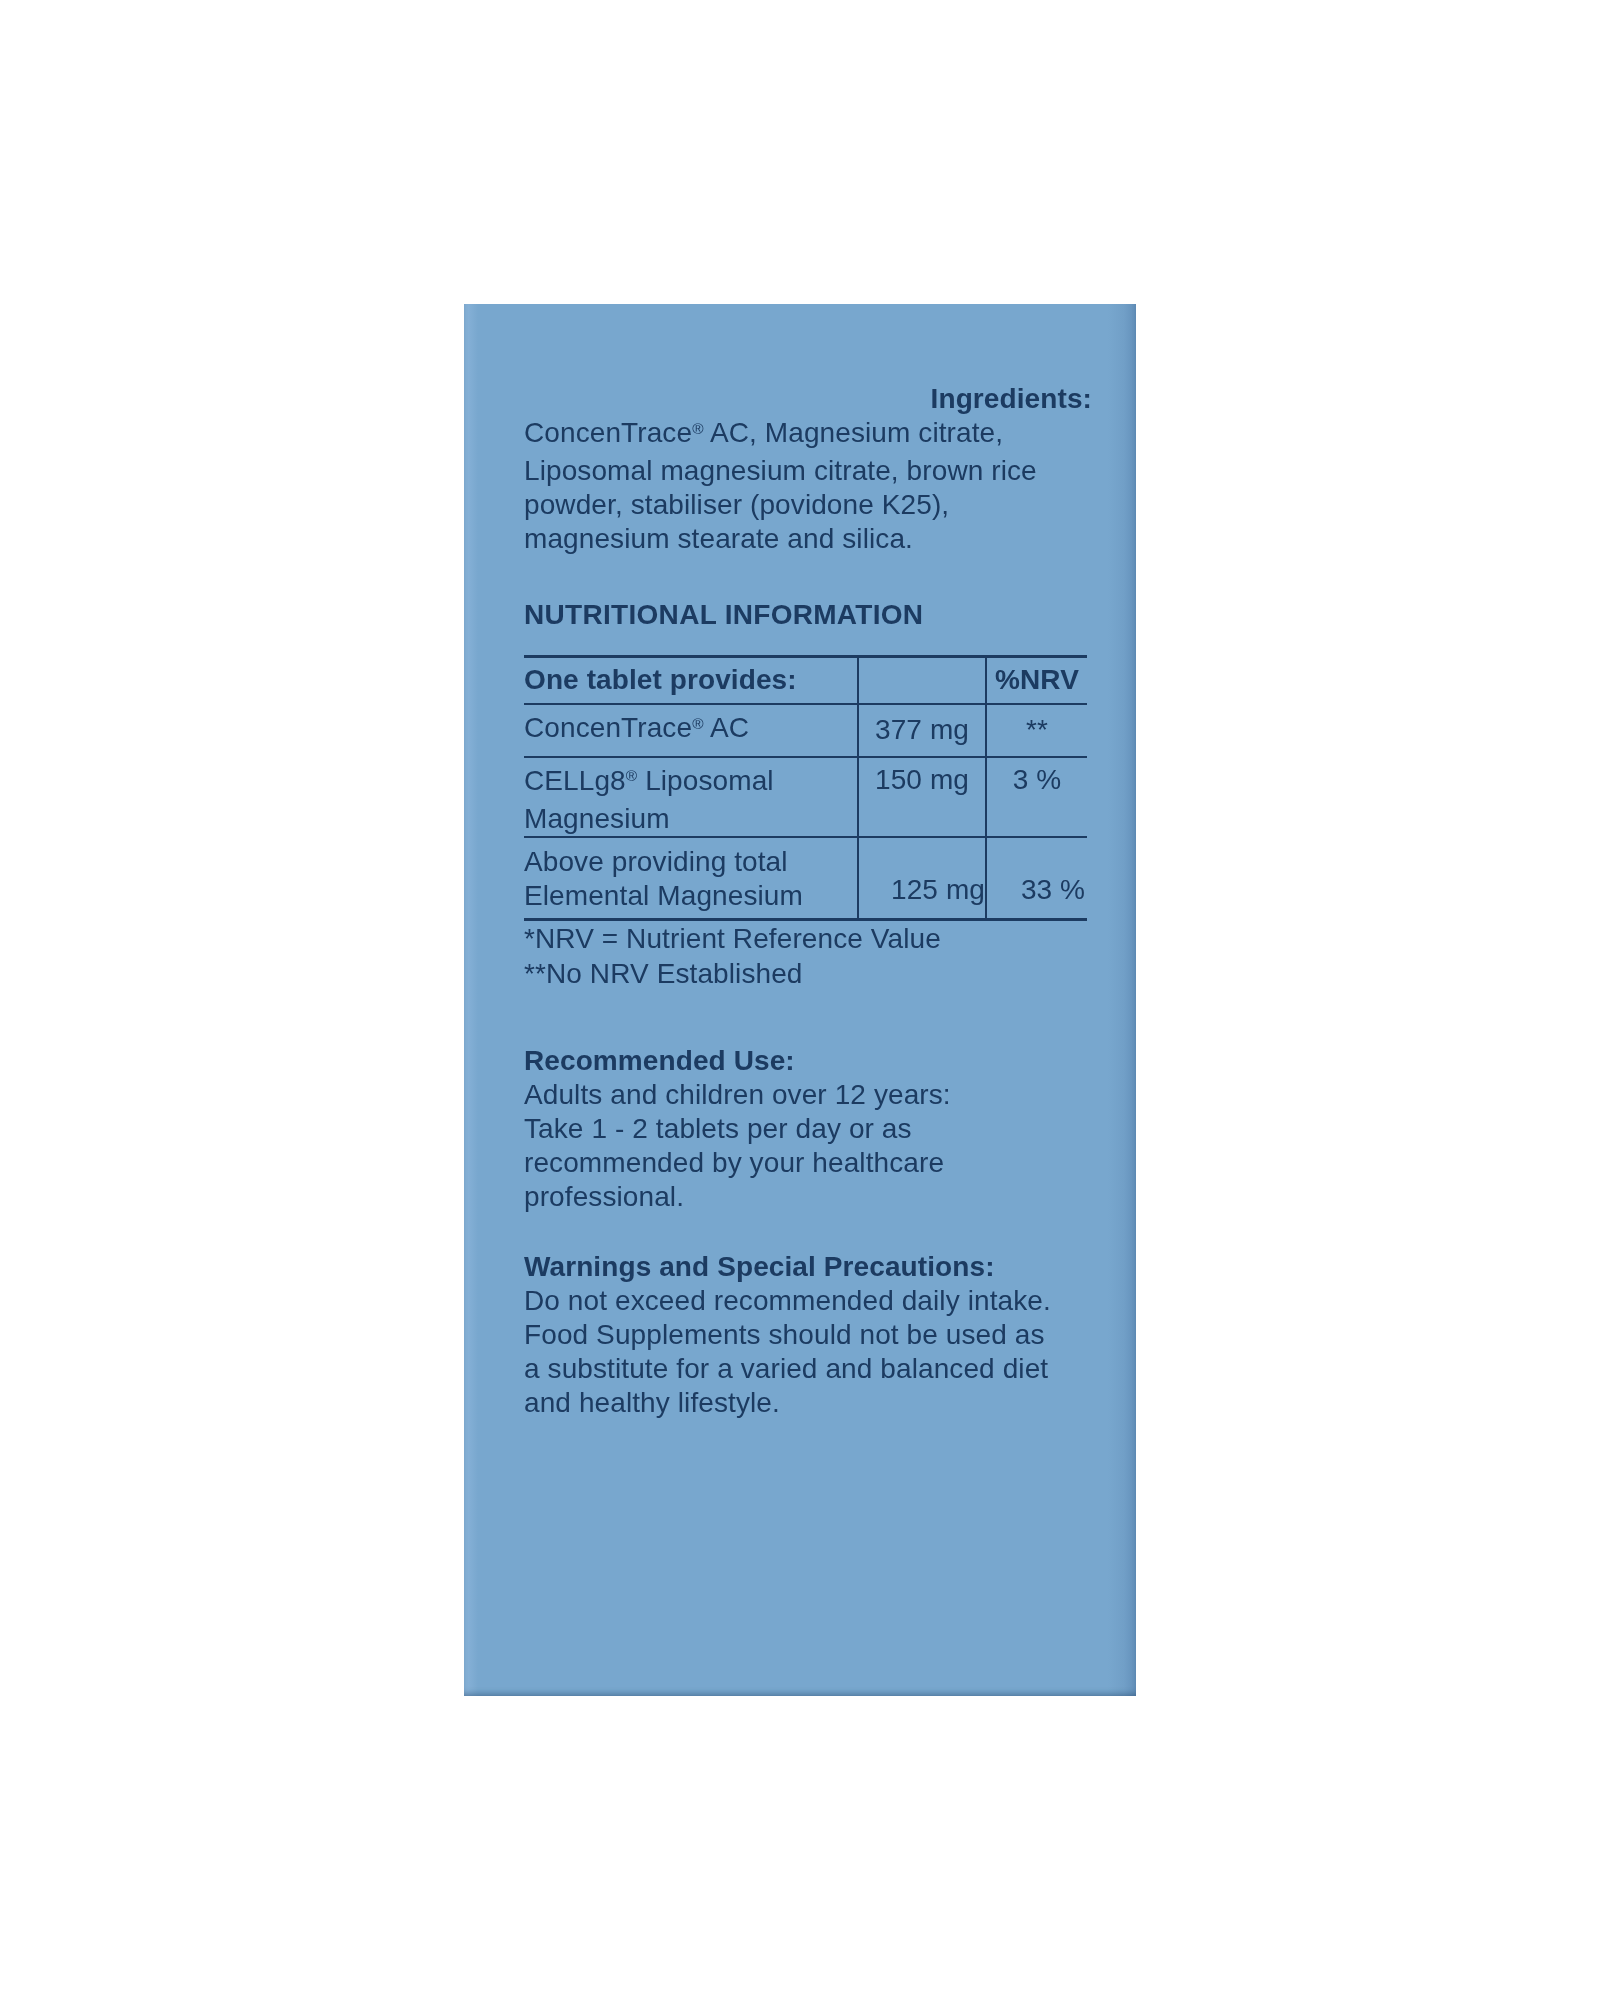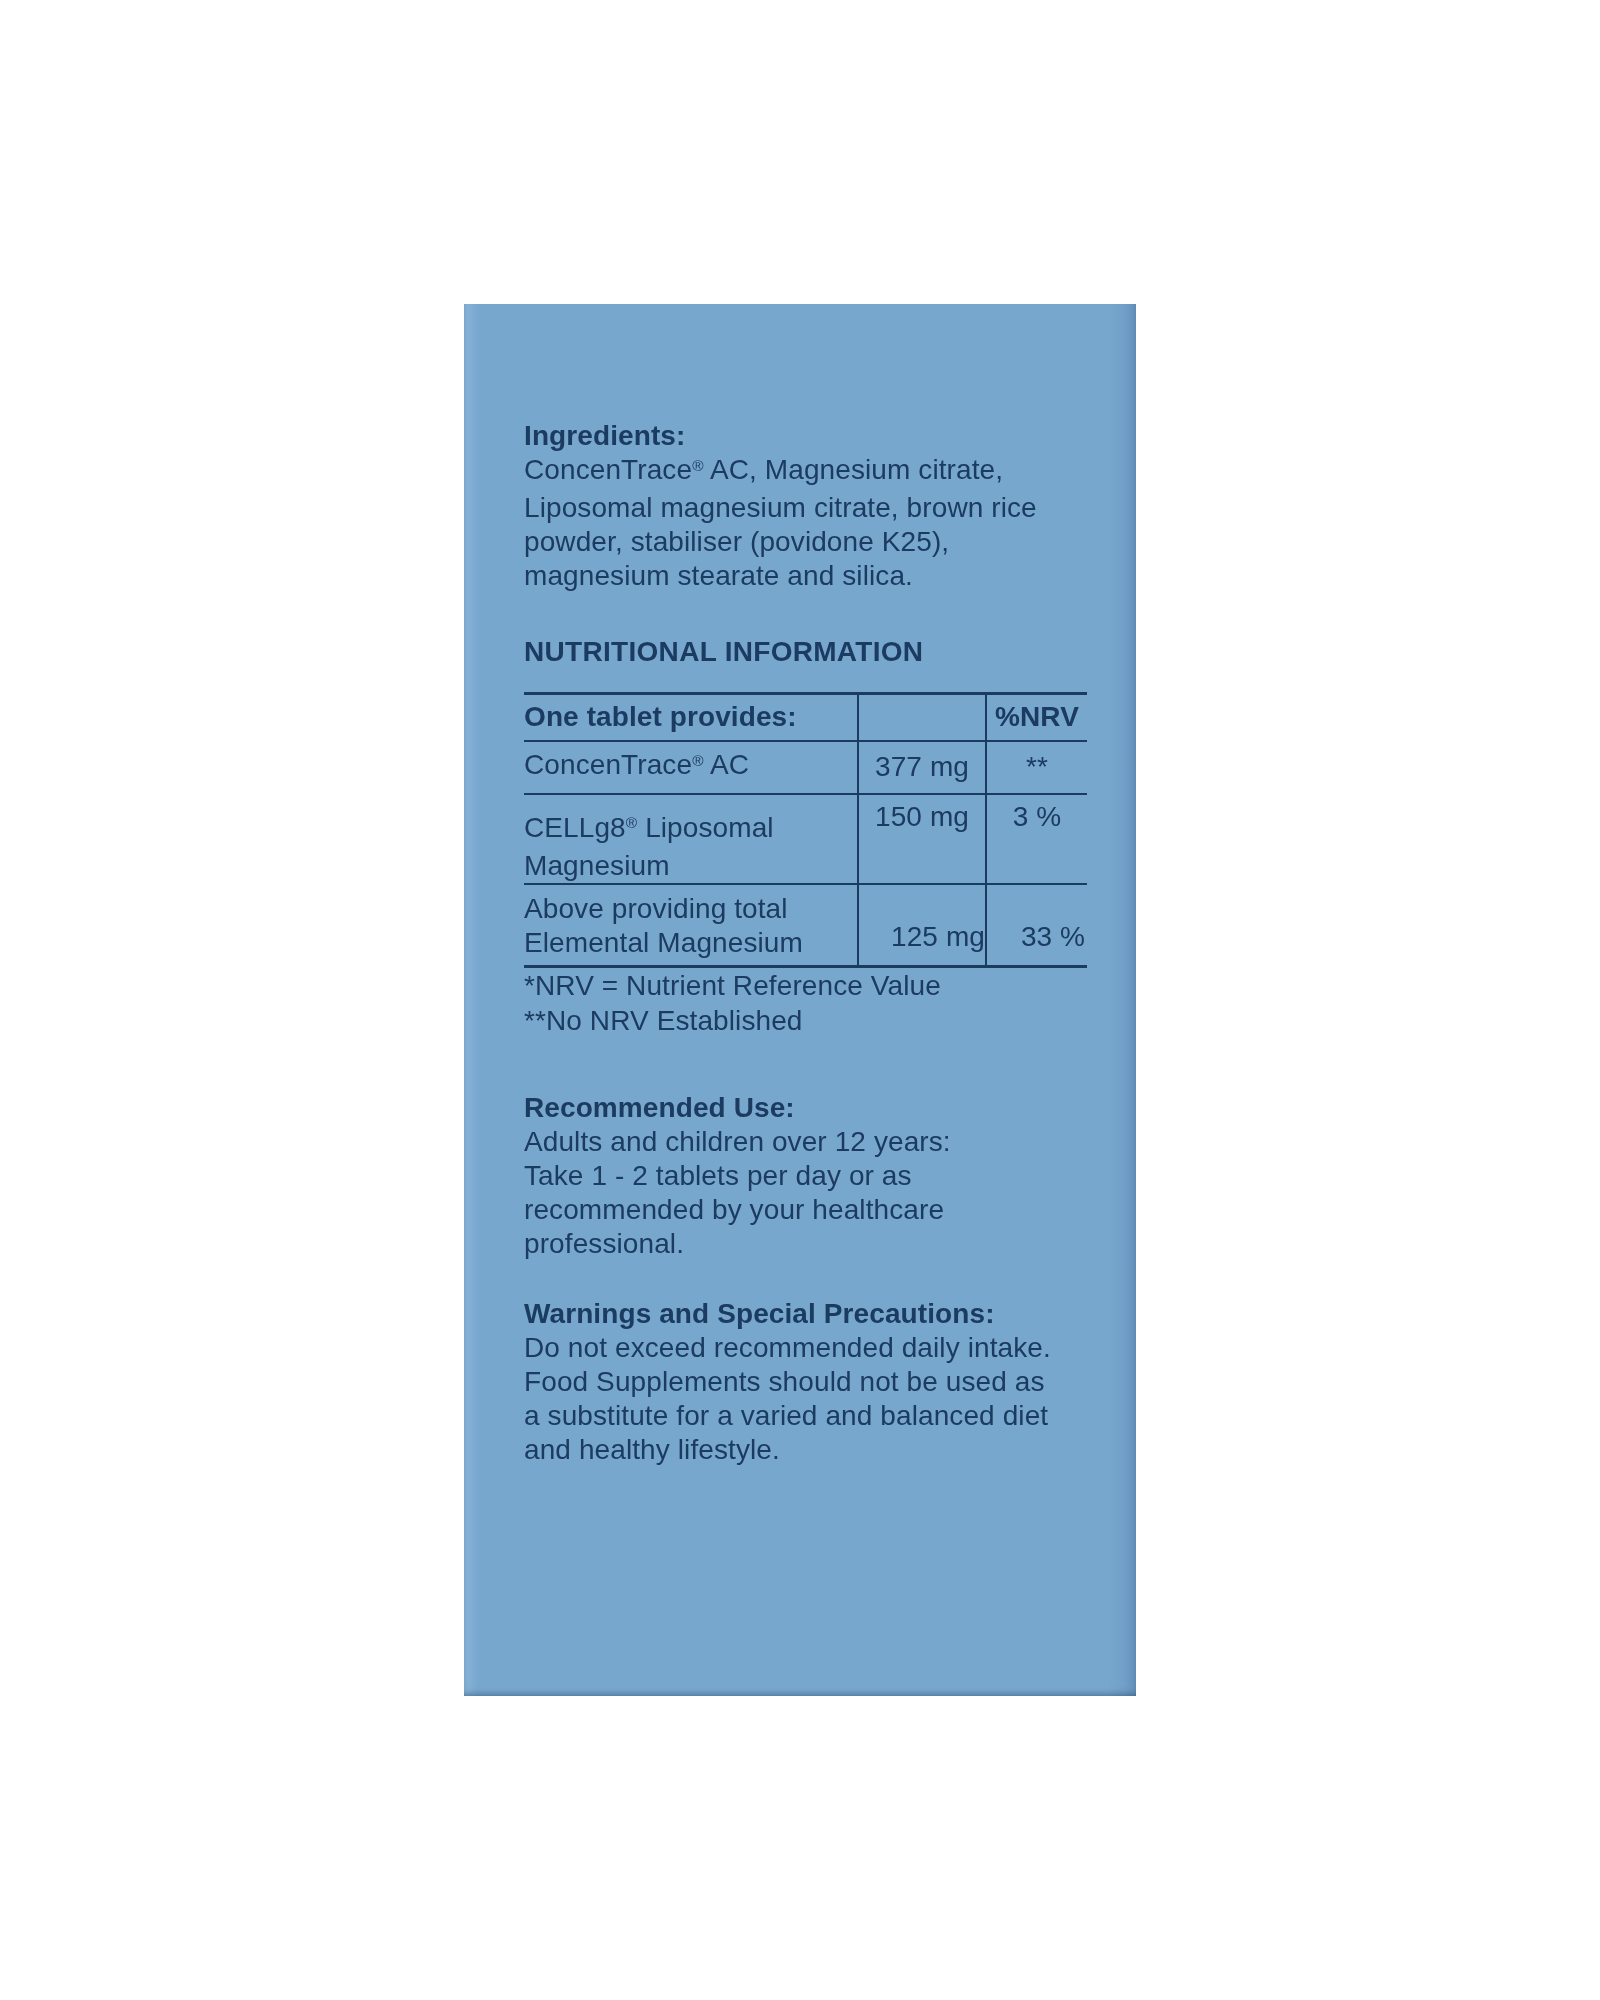--- a/index.html
+++ b/index.html
@@ -18,21 +18,21 @@
     overflow:hidden;
   }
   .content{
     position:absolute;left:60px;top:0;width:568px;
     color:#1c3b61;font-size:28px;line-height:34px;letter-spacing:0.1px;
   }
   .heading{font-weight:bold;margin:0;font-size:28px;line-height:34px;}
   .para{margin:0;white-space:normal;}
   sup.reg{font-size:55%;vertical-align:baseline;position:relative;top:-0.55em;}
 
-  .mt-ingredients{margin-top:115px;}
+  .mt-ingredients{margin-top:78px;text-align:right;}
   .mt-nutri{margin-top:42px;letter-spacing:0.3px;}
   .mt-table{margin-top:23px;}
   .mt-footnotes{margin-top:8px;}
   .mt-rec{margin-top:53px;}
   .mt-warn{margin-top:36px;}
 
   table.nutri{
     border-collapse:collapse;width:563px;table-layout:fixed;
     border-top:3px solid #1c3b61;border-bottom:3px solid #1c3b61;
     font-size:28px;line-height:34px;color:#1c3b61;
@@ -42,21 +42,21 @@
   table.nutri tr:last-child{border-bottom:none;margin-top:8px;}
   table.nutri .c-amt{border-left:2px solid #1c3b61;border-right:2px solid #1c3b61;text-align:center;}
   table.nutri .c-nrv{text-align:center;}
   table.nutri .c-name{text-align:left;}
   th.c-name{font-weight:bold;}
   th.c-nrv{font-weight:bold;}
   tr.r-head{height:47px;}
   tr.r-1{height:53px;}
   tr.r-2{height:52px;}
   tr.r-3{height:80px;}
-  tr.r-3 .c-name{vertical-align:top;padding-top:16px;}
+  tr.r-3 .c-name{vertical-align:top;padding-top:6px;}
   tr.r-3 .c-amt,tr.r-3 .c-nrv{vertical-align:top;padding-top:5px;}
   tr.r-4{height:83px;}
   tr.r-4 .c-name{vertical-align:top;padding-top:7px;}
   tr.r-4 .c-amt,tr.r-4 .c-nrv{vertical-align:bottom;padding-bottom:11px;padding-left:32px;}
 
   .footnotes{margin:0;line-height:35px;}
 </style>
 </head>
 <body>
 

